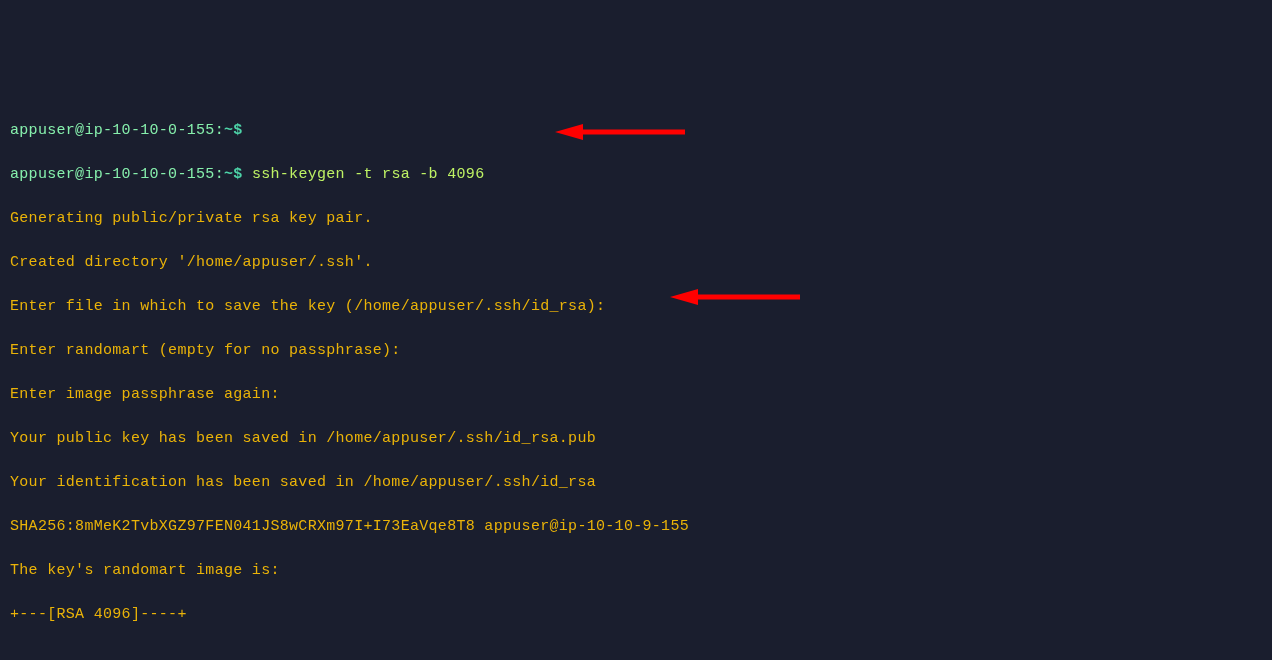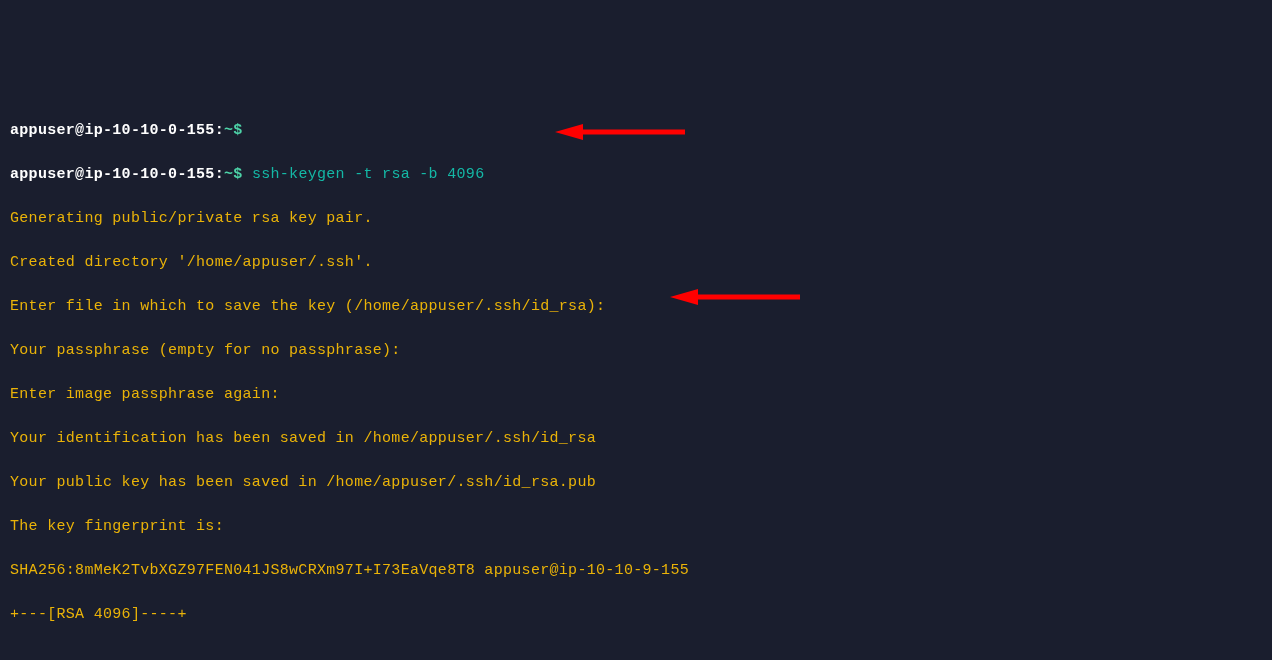--- a/index.html
+++ b/index.html
@@ -13,33 +13,33 @@
       font-size: 15px;
       line-height: 22px;
       padding: 10px;
       width: 1272px;
       height: 660px;
       overflow: hidden;
       white-space: pre;
       letter-spacing: 0.3px;
     }
     .prompt-bold {
-      color: #ffffff;
-      font-weight: bold;
+      color: #86efac;
+      font-weight: normal;
     }
     .prompt-tilde {
       color: #4dd3a8;
       font-weight: bold;
     }
     .prompt-dollar {
       color: #4dd3a8;
       font-weight: bold;
     }
     .command {
-      color: #14b8a6;
+      color: #bef264;
     }
     .output {
       color: #eab308;
     }
     .terminal {
       position: relative;
     }
     .arrow-svg {
       position: absolute;
       pointer-events: none;
@@ -49,26 +49,26 @@
 <body>
 
 
 
 <div class="terminal">
 <div><span class="prompt-bold">appuser@ip-10-10-0-155</span><span class="prompt-bold">:</span><span class="prompt-tilde">~</span><span class="prompt-dollar">$</span></div>
 <div><span class="prompt-bold">appuser@ip-10-10-0-155</span><span class="prompt-bold">:</span><span class="prompt-tilde">~</span><span class="prompt-dollar">$</span><span class="command"> </span><span class="command">ssh-keygen -t rsa -b 4096</span></div>
 <div class="output">Generating public/private rsa key pair.</div>
 <div class="output">Created directory '/home/appuser/.ssh'.</div>
 <div class="output">Enter file in which to save the key (/home/appuser/.ssh/id_rsa):</div>
-<div class="output">Your passphrase (empty for no passphrase):</div>
+<div class="output">Enter randomart (empty for no passphrase):</div>
 <div class="output">Enter image passphrase again:</div>
+<div class="output">Your public key has been saved in /home/appuser/.ssh/id_rsa.pub</div>
 <div class="output">Your identification has been saved in /home/appuser/.ssh/id_rsa</div>
-<div class="output">Your public key has been saved in /home/appuser/.ssh/id_rsa.pub</div>
-<div class="output">The key fingerprint is:</div>
 <div class="output">SHA256:8mMeK2TvbXGZ97FEN041JS8wCRXm97I+I73EaVqe8T8 appuser@ip-10-10-9-155</div>
+<div class="output">The key's randomart image is:</div>
 <div class="output">+---[RSA 4096]----+</div>
 
 
 
 
 
 
 
 
 

